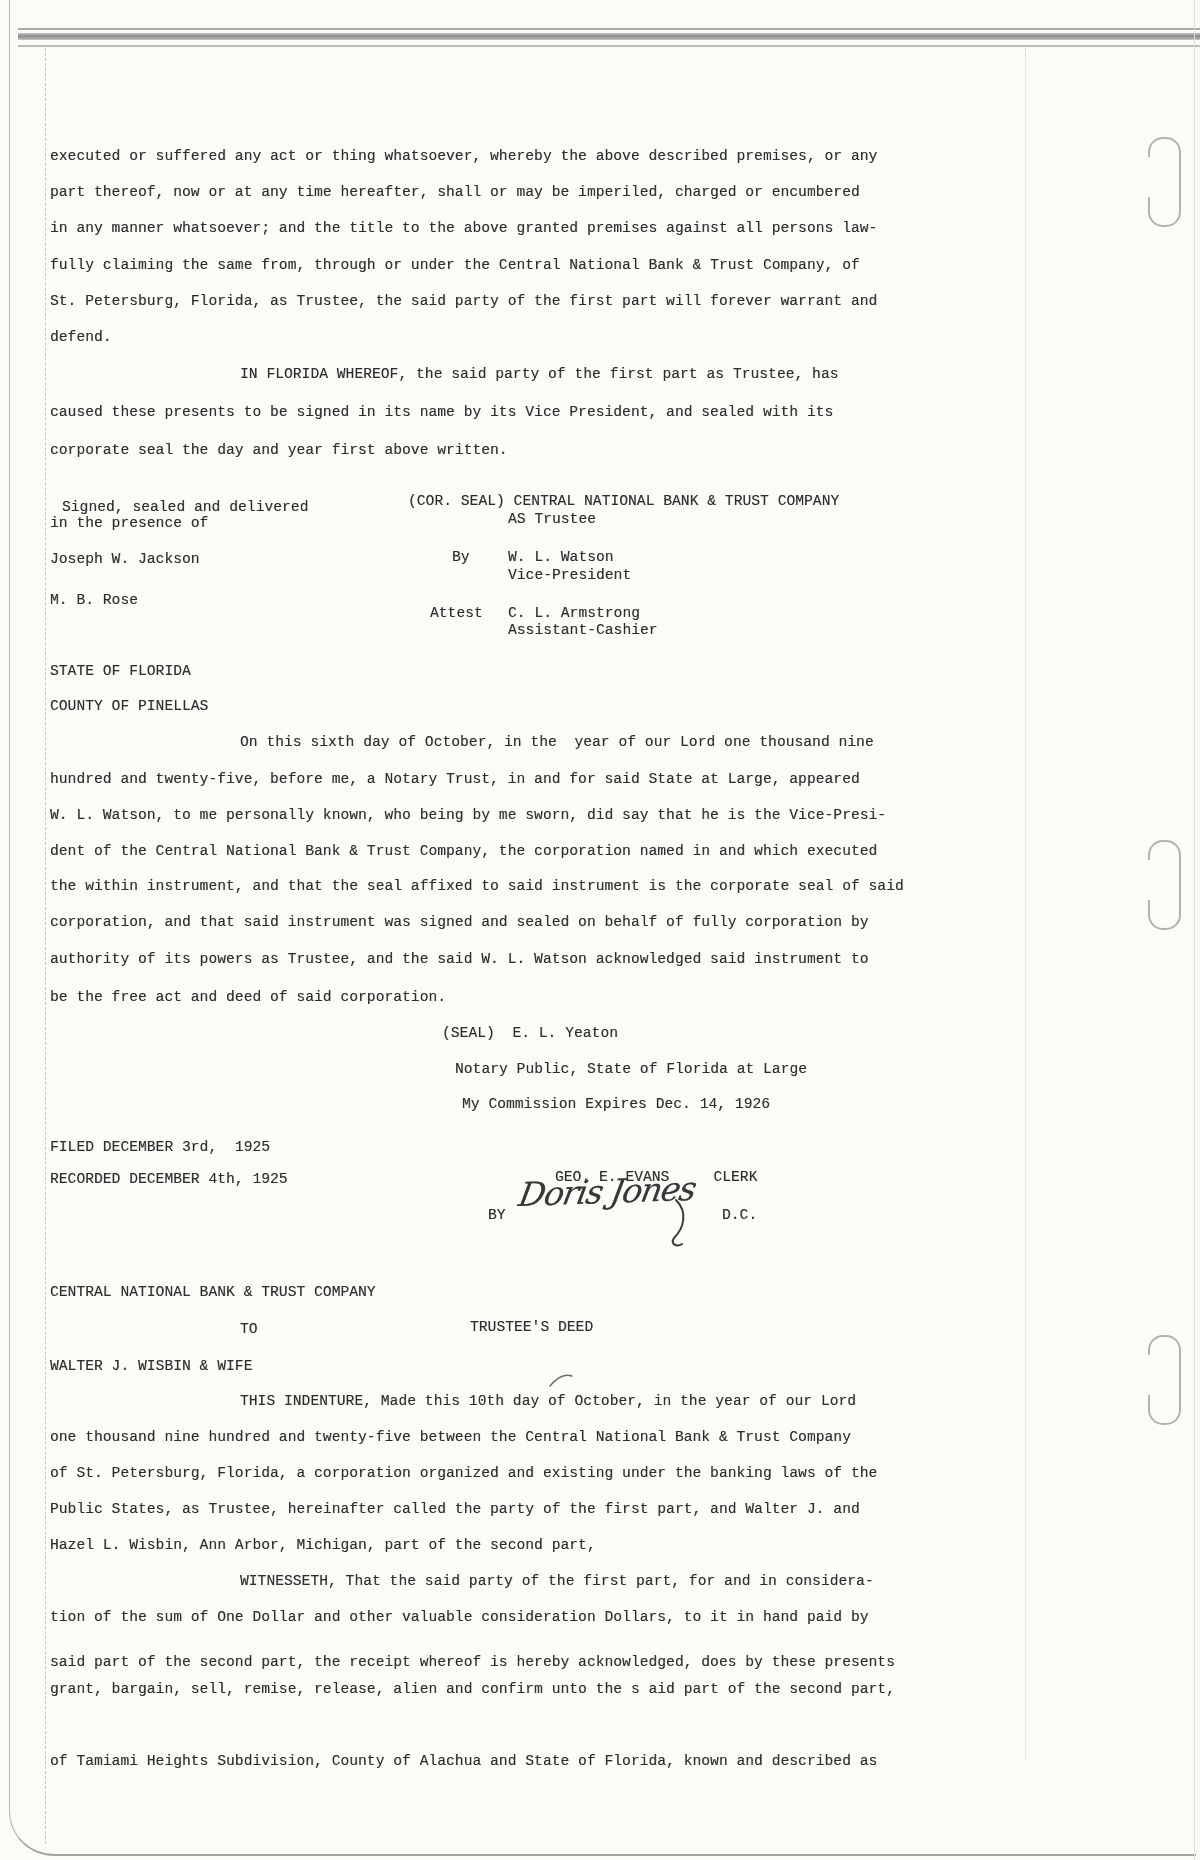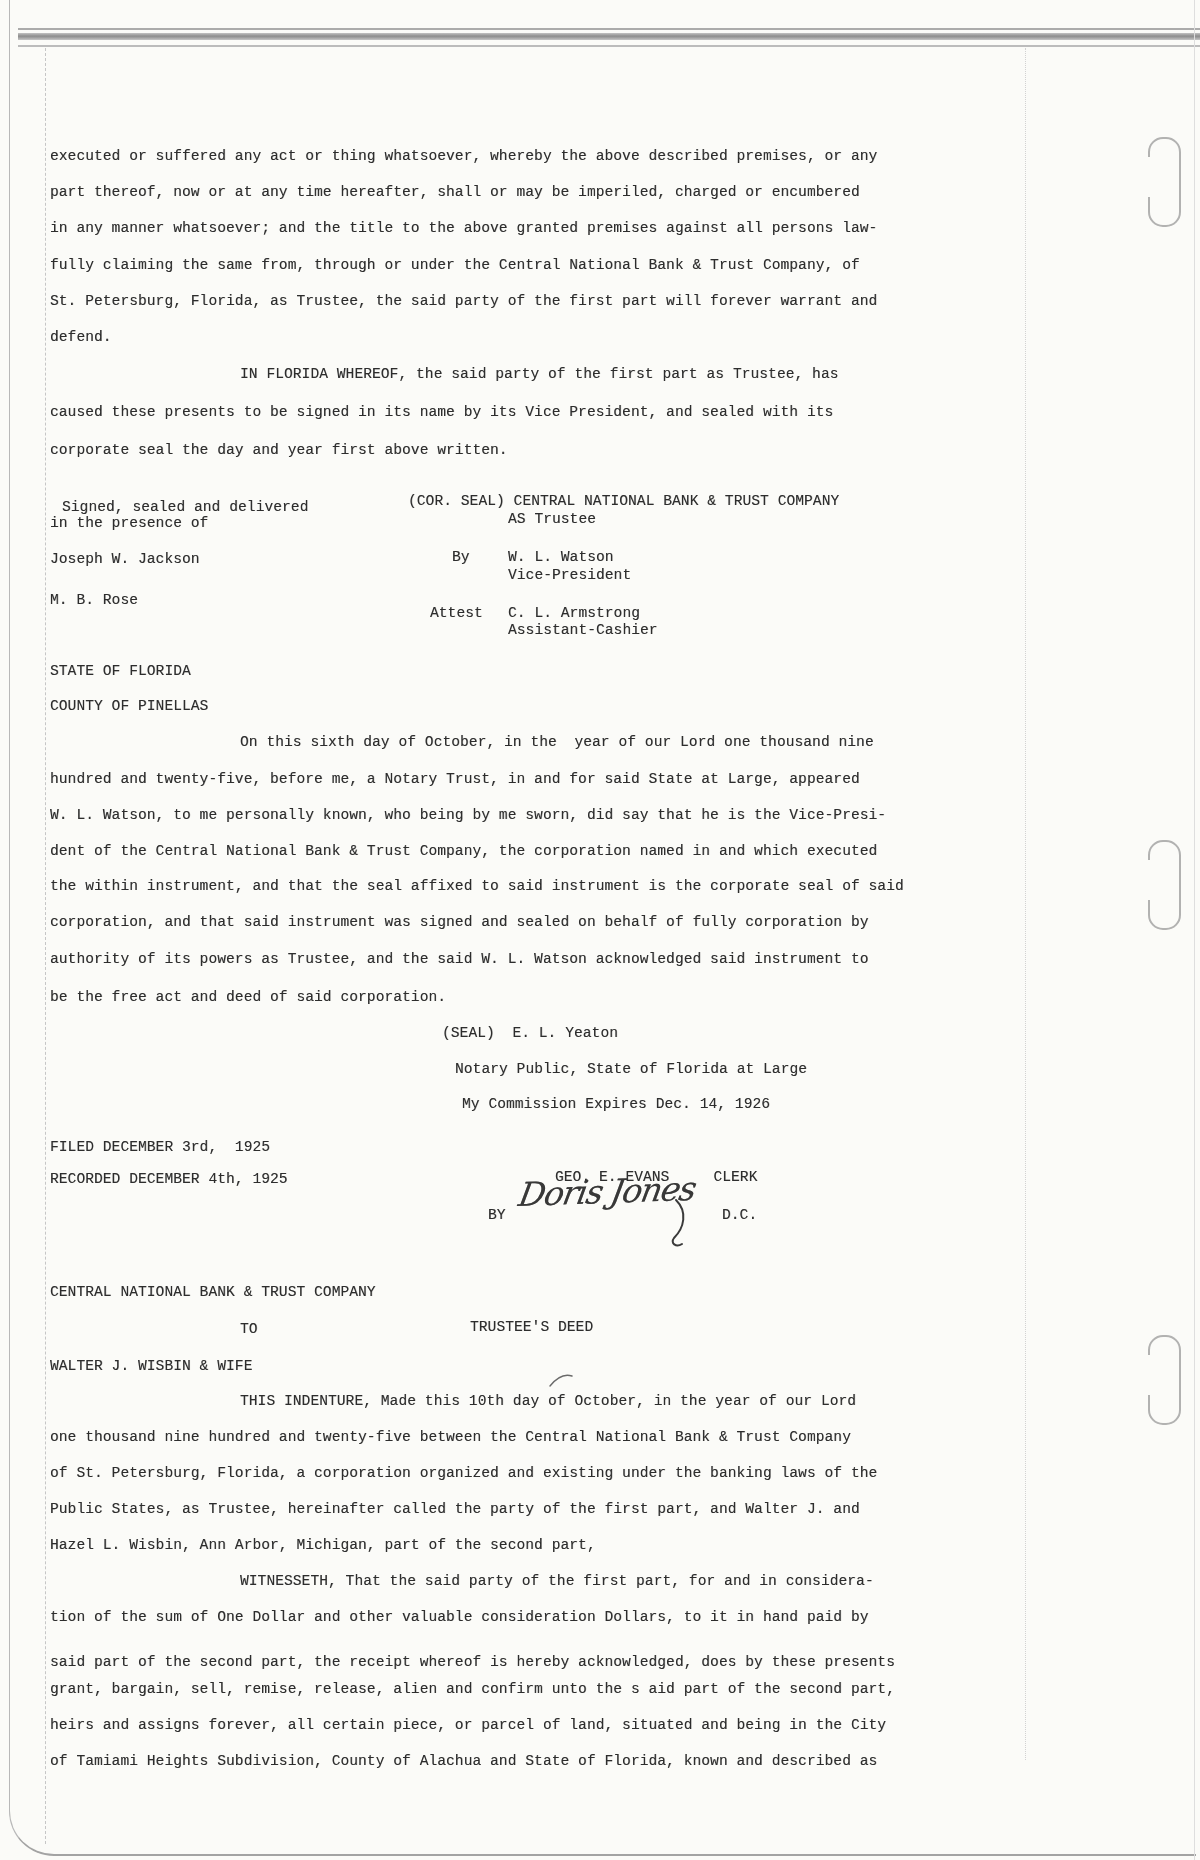--- a/index.html
+++ b/index.html
@@ -123,21 +123,20 @@
       <div class="tline" style="left: 50px; top: 1357px;">WALTER J. WISBIN &amp; WIFE</div>
       <div class="tline" style="left: 240px; top: 1392px;">THIS INDENTURE, Made this 10th day of October, in the year of our Lord</div>
       <div class="tline" style="left: 50px; top: 1428px;">one thousand nine hundred and twenty-five between the Central National Bank &amp; Trust Company</div>
       <div class="tline" style="left: 50px; top: 1464px;">of St. Petersburg, Florida, a corporation organized and existing under the banking laws of the</div>
       <div class="tline" style="left: 50px; top: 1500px;">Public States, as Trustee, hereinafter called the party of the first part, and Walter J. and</div>
       <div class="tline" style="left: 50px; top: 1536px;">Hazel L. Wisbin, Ann Arbor, Michigan, part of the second part,</div>
       <div class="tline" style="left: 240px; top: 1572px;">WITNESSETH, That the said party of the first part, for and in considera-</div>
       <div class="tline" style="left: 50px; top: 1608px;">tion of the sum of One Dollar and other valuable consideration Dollars, to it in hand paid by</div>
       <div class="tline" style="left: 50px; top: 1644px; margin-top: 9px;">said part of the second part, the receipt whereof is hereby acknowledged, does by these presents</div>
       <div class="tline" style="left: 50px; top: 1680px;">grant, bargain, sell, remise, release, alien and confirm unto the s aid part of the second part,</div>
-      <div class="tline" style="left: 50px; top: 1716px;">heirs and assigns forever, all certain piece, or parcel of land, situated and being in the City</div>
       <div class="tline" style="left: 50px; top: 1752px;">of Tamiami Heights Subdivision, County of Alachua and State of Florida, known and described as</div>
     </div>
 
   <div class="signature">
     <span class="script">Doris Jones</span>
     <svg class="sig-tail" width="34" height="52" viewBox="0 0 34 52">
       <path d="M10,2 C22,14 18,30 8,40 C4,45 10,50 16,46" fill="none" stroke="#3a3a3a" stroke-width="2" stroke-linecap="round"></path>
     </svg>
   </div>
 

